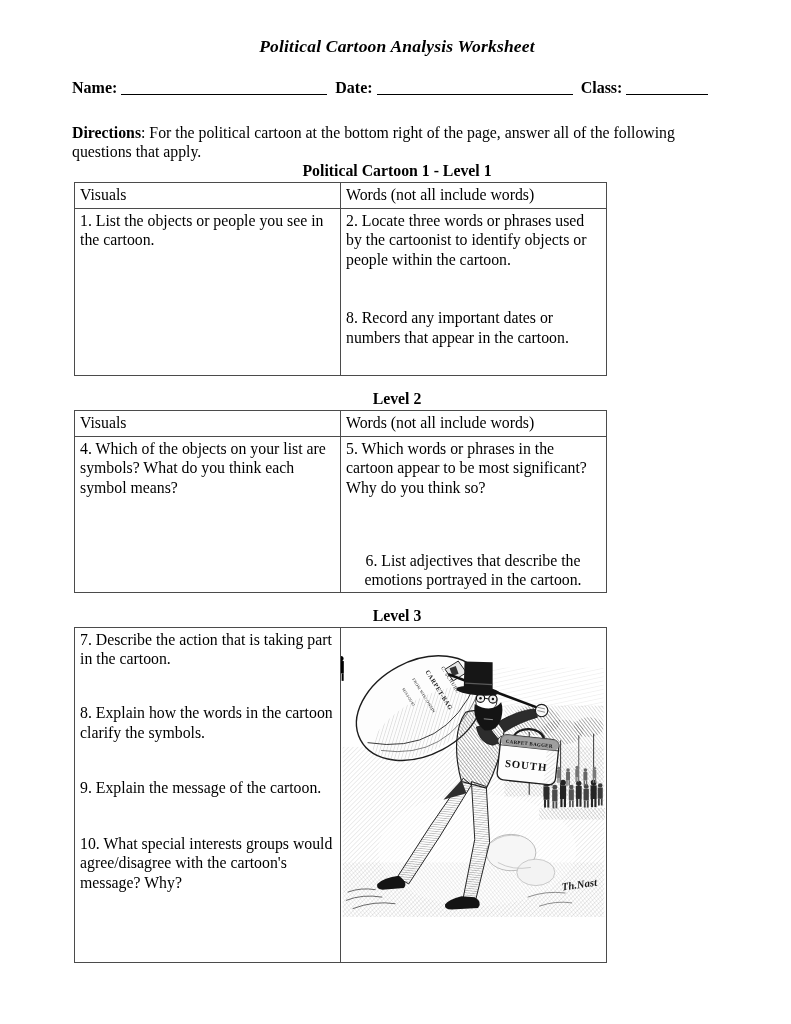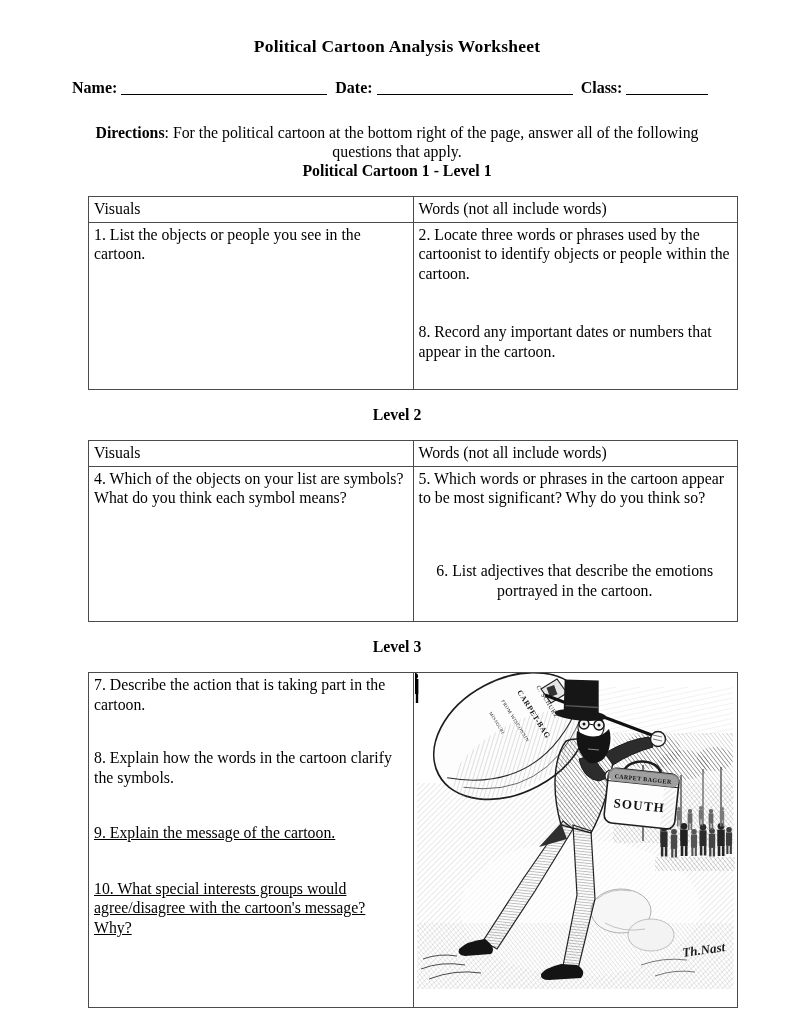--- a/index.html
+++ b/index.html
@@ -5,59 +5,59 @@
   html,body { margin:0; padding:0; }
   body {
     width:791px; height:1024px; background:#ffffff; color:#000;
     font-family:"Liberation Serif","DejaVu Serif",serif;
     -webkit-font-smoothing:antialiased;
   }
   .page { padding:36px 69px 0 72px; }
 
   .title {
     font-size:17.5px; font-weight:bold; text-align:center;
-    margin:0 0 22px 0; letter-spacing:0.2px;
+    margin:0 0 22px 0; letter-spacing:0.2px;font-style:italic;
   }
 
   .fill-line {
     display:flex; align-items:flex-start; font-weight:bold; font-size:16px;
     margin:0 0 26px 0; white-space:nowrap;
   }
   .fill-line .lbl { flex:0 0 auto; }
   .blank { display:inline-block; border-bottom:1.6px solid #000; height:15px; margin-left:4px; }
   .blank-name  { width:206px; margin-right:8px; }
   .blank-date  { width:196px; margin-right:8px; }
   .blank-class { width:82px; }
 
-  .directions { font-size:15.8px; line-height:1.22; margin:0;text-align:center; }
+  .directions { font-size:15.8px; line-height:1.22; margin:0; }
   .directions b { font-weight:bold; }
 
   .sec-heading { font-size:15.8px; font-weight:bold; margin:0; line-height:1.15;text-align:center; }
   .sec-heading.gap-top { margin-top:14px; }
 
   table.wk {
-    border-collapse:collapse; width:650px; table-layout:fixed;
-    margin:16px;
+    border-collapse:collapse; width:533px; table-layout:fixed;
+    margin:2px;
   }
   table.wk th, table.wk td {
     border:1px solid #4b4b4b; font-size:15.8px; font-weight:normal;
     text-align:left; vertical-align:top; padding:2px 6px 2px 5px;
     line-height:1.24; overflow:hidden;
   }
   table.wk th { height:21px; }
   td.h-l1 { height:162px; }
   td.h-l2 { height:150px; }
   td.h-l3 { height:330px; padding:0 !important; }
   td.h-l3.qcell { padding:2px 6px 2px 5px !important; }
 
   .q { margin:0; }
   .gap-a { margin-top:39px; }
   .gap-b { margin-top:53px;text-align:center; }
   .gap-c { margin-top:34px; }
-  .gap-d { margin-top:36px;text-decoration:underline; }
+  .gap-d { margin-top:36px; }
 
   .cartoon-wrap { width:100%; height:330px; display:flex; align-items:flex-start; justify-content:center; }
   svg text { font-family:"Liberation Serif","DejaVu Serif",serif; }
 </style>
 </head>
 <body>
 
 <div class="page">
 
   <h1 class="title">Political Cartoon Analysis Worksheet</h1>

